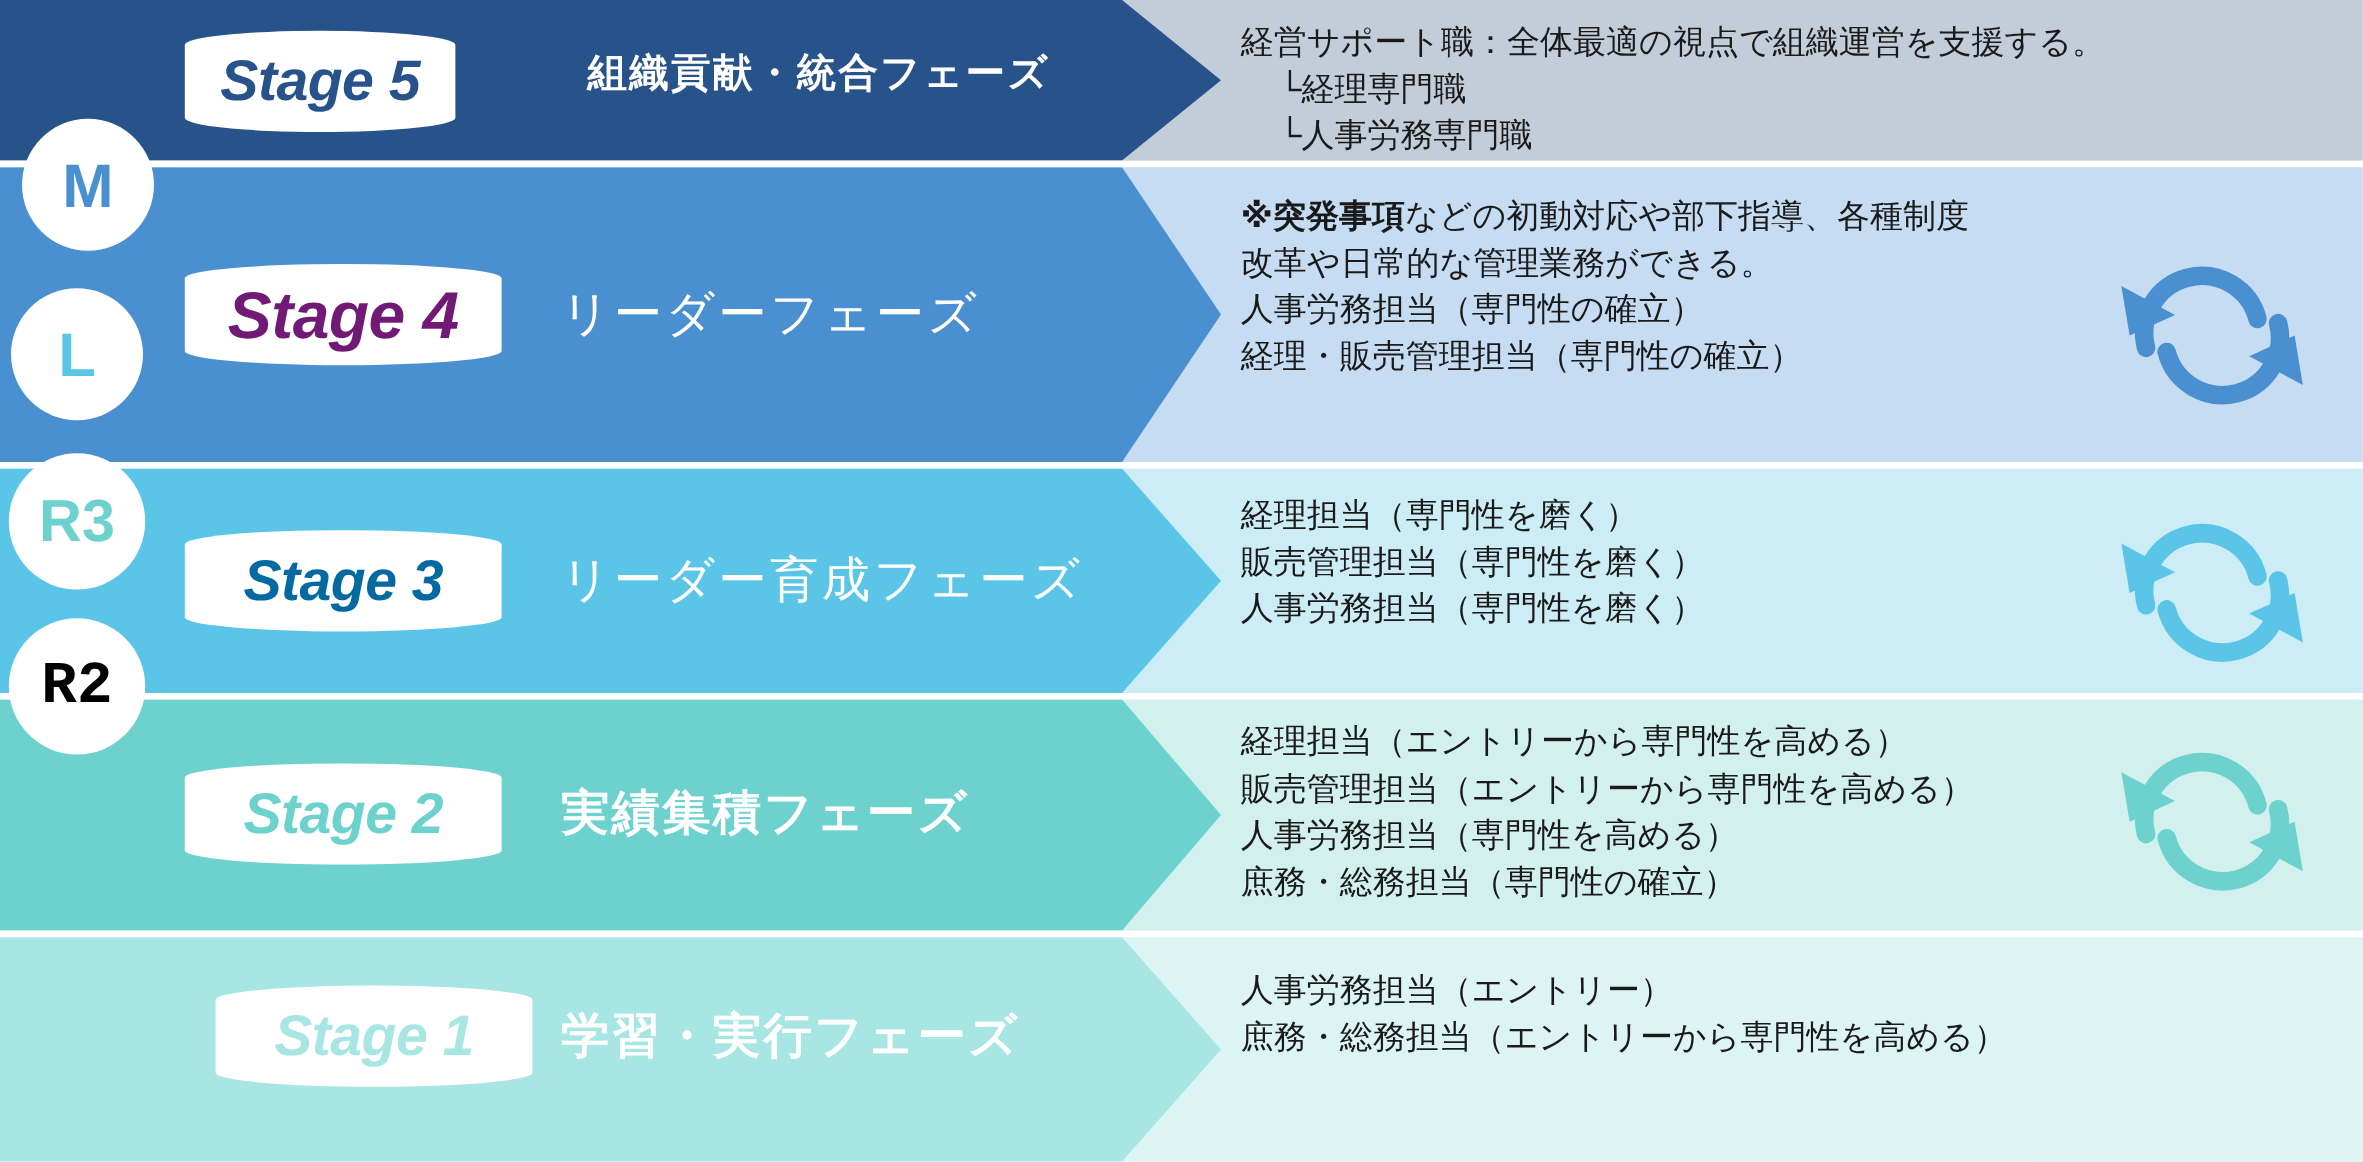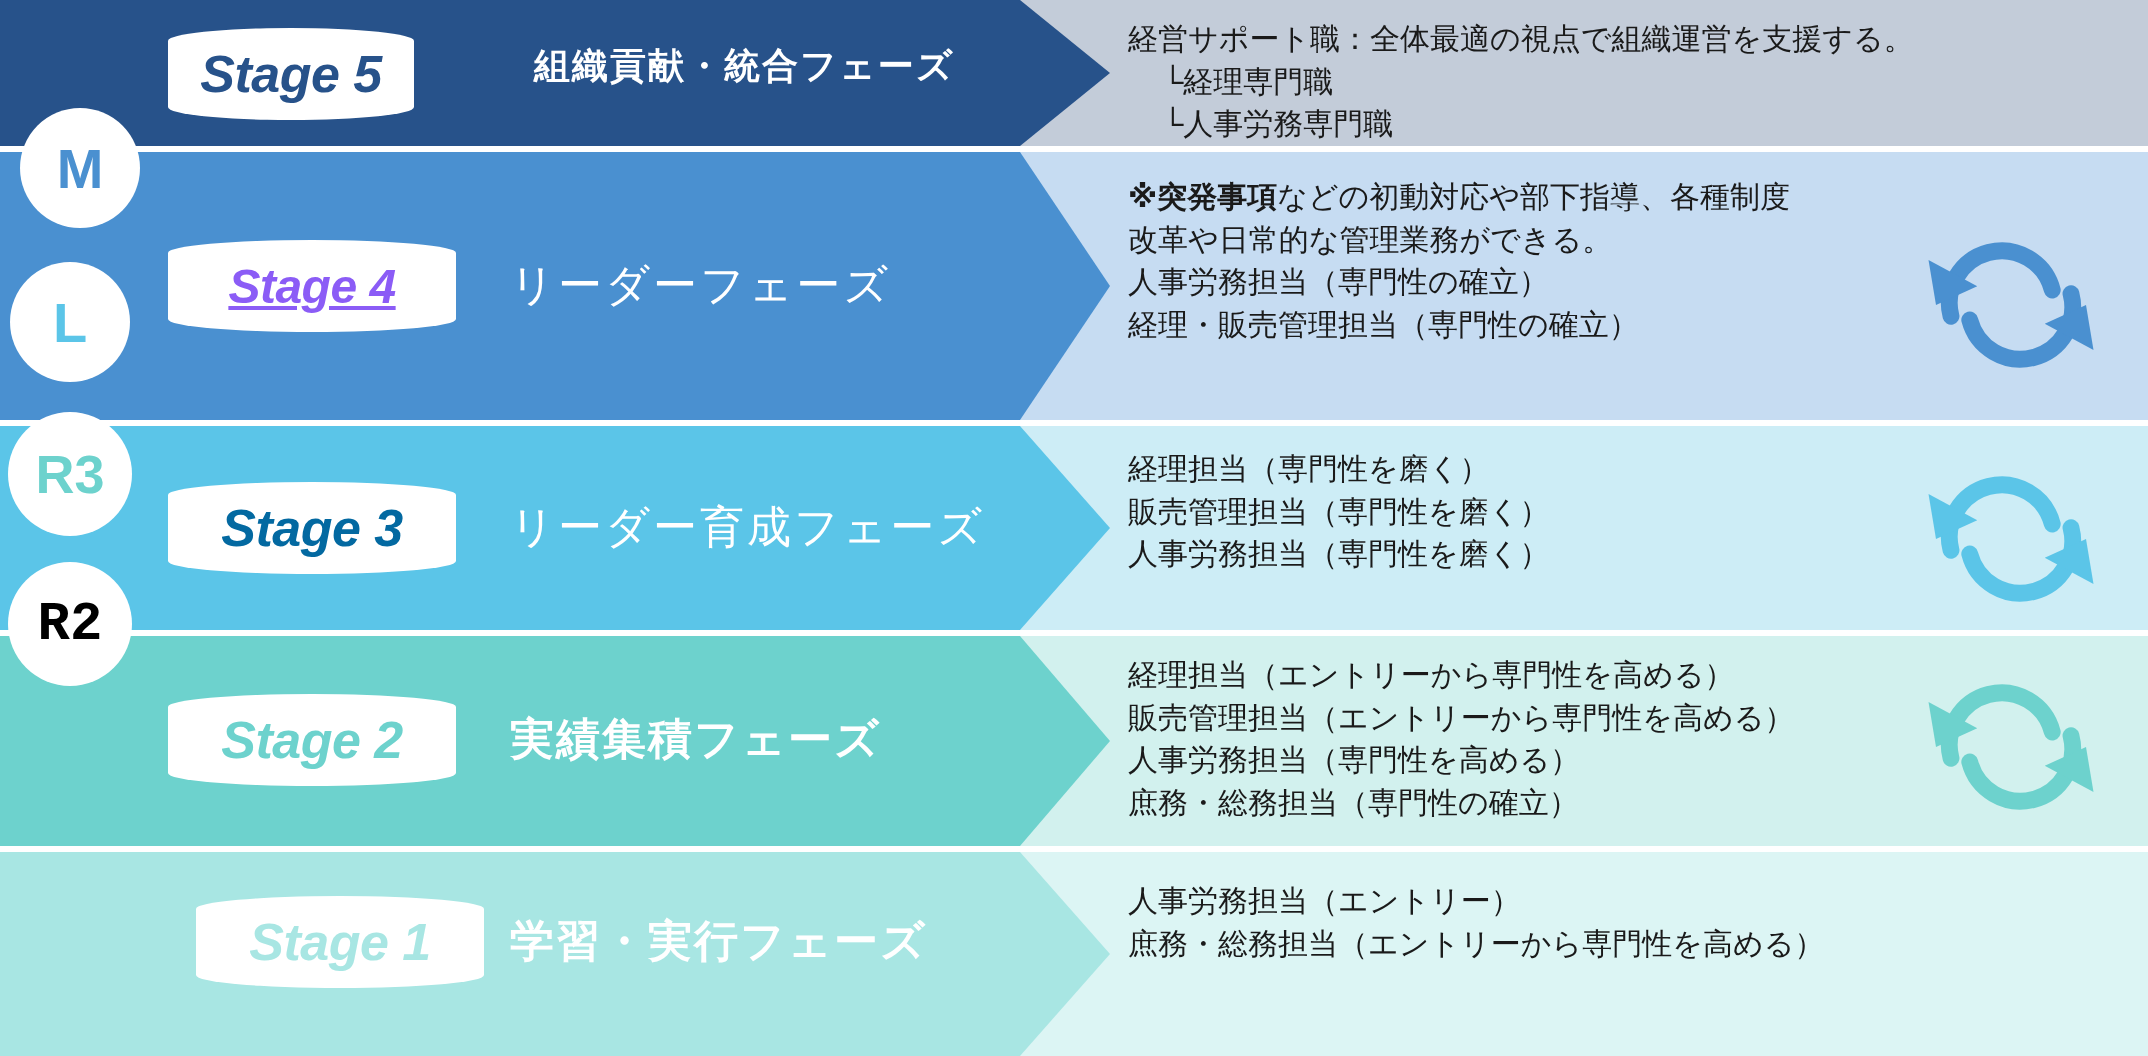--- a/index.html
+++ b/index.html
@@ -80,21 +80,21 @@
       <div><span class="ind">└人事労務専門職</span></div>
     </div>
   </div>
 
   <div class="row" style="top:152px;height:268px;">
     <div class="row-bg" style="background:#c6dcf2;"></div>
     <svg class="arrow" width="1110" height="268" viewBox="0 0 1110 268" preserveAspectRatio="none">
       <polygon points="0,0 1020,0 1110,134 1020,268 0,268" fill="#4a90d0"></polygon>
     </svg>
     <div class="pill" style="left:168px;top:88px;width:288px;height:92px;">
-      <span class="pill-label" style="color:#8b5cf6;font-size:48px;text-decoration:underline;">Stage 4</span>
+      <span class="pill-label" style="color:#701a75;font-size:60px;">Stage 4</span>
     </div>
     <div class="phase thin" style="left:510px;top:104px;font-size:44px;">リーダーフェーズ</div>
     <div class="desc" style="left:1128px;top:24px;">
       <div><span class="b">※突発事項</span><span>などの初動対応や部下指導、各種制度</span></div>
       <div><span>改革や日常的な管理業務ができる。</span></div>
       <div><span>人事労務担当（専門性の確立）</span></div>
       <div><span>経理・販売管理担当（専門性の確立）</span></div>
     </div>
     <svg class="recycle" style="left:1916px;top:78px;" width="190" height="150" viewBox="0 0 100 80">
       <g fill="none" stroke="#4a90d0" stroke-width="9" stroke-linecap="round">

